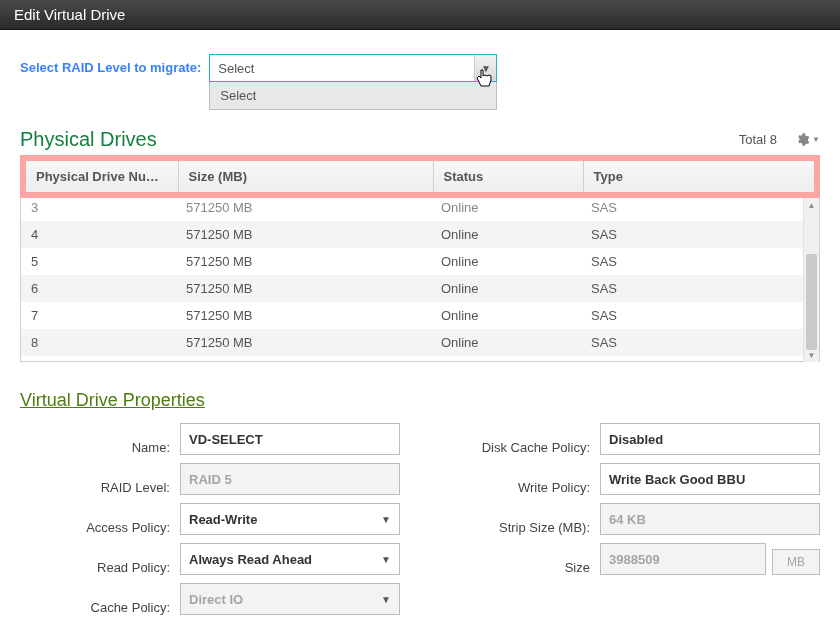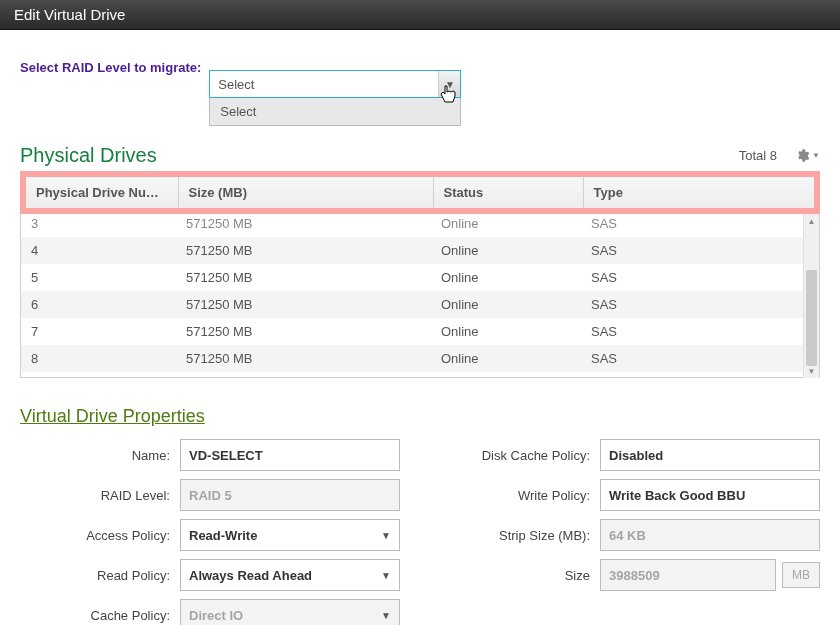--- a/index.html
+++ b/index.html
@@ -15,22 +15,22 @@
     background: linear-gradient(#4a4a4a, #2a2a2a);
     color: #fff;
     padding: 6px 14px;
     font-size: 15px;
     border-bottom: 1px solid #111;
   }
   .content { padding: 16px 20px 12px 20px; }
   .raid-row {
     display: flex; align-items: flex-start; gap: 8px; margin: 8px 0 10px 0;
   }
-  .raid-label { font-weight: bold; color: #4c1d95; padding-top: 6px; }
-  .select-wrap { position: relative; width: 252px; margin-top: 16px; }
+  .raid-label { font-weight: bold; color: #3b82f6; padding-top: 6px; }
+  .select-wrap { position: relative; width: 288px; }
   .select-box {
     border: 1px solid #2bb0c9;
     background: #fff;
     height: 28px;
     display: flex; align-items: center; justify-content: space-between;
     padding: 0 8px;
     color: #555;
   }
   .select-arrow {
     width: 22px; height: 26px;
@@ -87,34 +87,34 @@
     height:14px; display:flex; align-items:center; justify-content:center;
     color:#888; font-size:8px;
   }
   .scrollbar .thumb {
     position:absolute; left:2px; right:2px; top:56px; height:96px;
     background:#c9c9c9; border-radius:2px;
   }
   h3.vdp { margin:28px 0 12px 0; font-weight:normal; color:#4d7c0f; font-size:18px;text-decoration:underline; }
   .form-cols { display:flex; gap:40px; }
   .form-col { flex:1; }
-  .form-row { display:flex; align-items:center; margin-bottom:8px; }
+  .form-row { display:flex; align-items:flex-end; margin-bottom:8px; }
   .form-row label {
     width: 150px; text-align:right; margin-right:10px; color:#444; font-size:13px;
   }
   .ctl {
     flex:1; height:32px; border:1px solid #bbb; background:#fff;
     padding:0 8px; display:flex; align-items:center; justify-content:space-between;
     color:#333; font-size:13px;font-weight:bold;
   }
   .ctl.disabled { background:#f3f3f3; color:#a5a5a5; }
   .ctl .cv { pointer-events:none; }
   .ctl .dd { color:#555; font-size:10px; }
   .unit {
-    width:38px; height:26px; border:1px solid #bbb; background:#f3f3f3;
+    width:48px; height:26px; border:1px solid #bbb; background:#f3f3f3;
     color:#a5a5a5; display:flex; align-items:center; justify-content:center;
     margin-left:6px; font-size:12px;
   }
   .footer {
     display:flex; justify-content:flex-end; gap:10px;
     padding: 16px 20px 6px 20px;
   }
   .btn {
     height:28px; padding:0 14px; border:1px solid #bbb; border-radius:3px;
     background:linear-gradient(#fdfdfd,#ececec); color:#444; font-size:13px;

